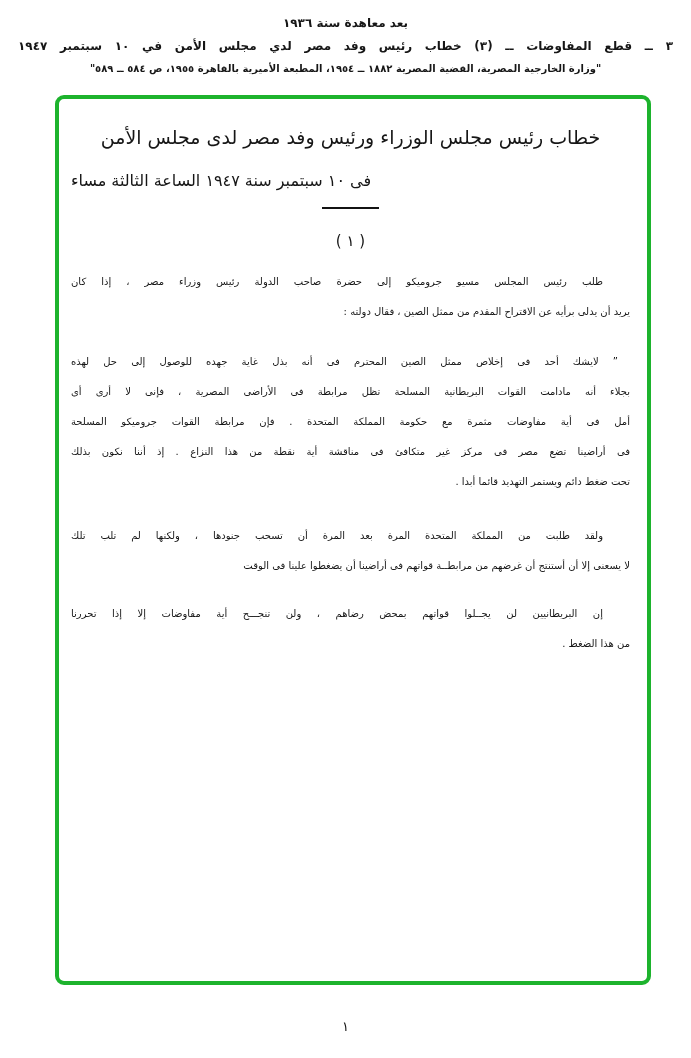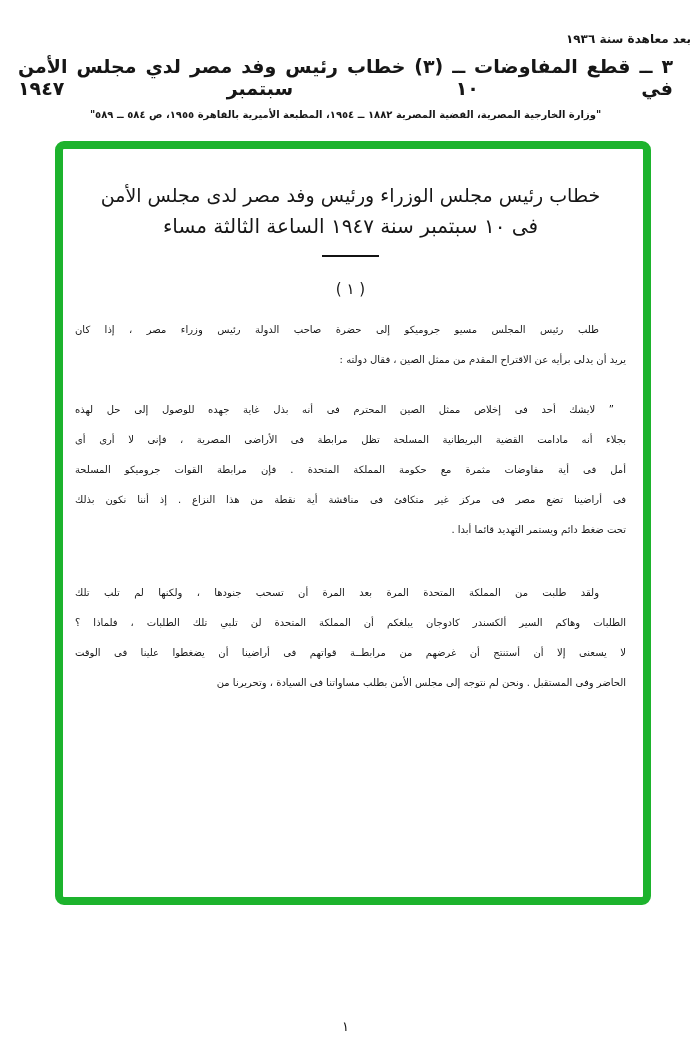--- a/index.html
+++ b/index.html
@@ -5,40 +5,40 @@
   * { margin:0; padding:0; box-sizing:border-box; }
   html,body { width:691px; height:1058px; }
   body {
     background:#ffffff;
     color:#161616;
     font-family:"DejaVu Sans", sans-serif;
     position:relative;
     overflow:hidden;
   }
   .hdr { direction:rtl; font-weight:bold; }
-  .h-line1 { margin-top:32px; text-align:right; font-size:12px; }
-  .h-line2 { margin-top:9px; padding:0 18px; font-size:19px; text-align:justify; text-align-last:justify; }
+  .h-line1 { margin-top:16px; text-align:center; font-size:12px; }
+  .h-line2 { margin-top:9px; padding:0 18px; font-size:12px; text-align:justify; text-align-last:justify; }
   .h-line3 { margin-top:10px; text-align:center; font-size:10px; }
   .frame {
-    width:596px; height:764px;
+    width:596px; height:890px;
     margin:21px 40px 0 55px;
-    border:8px solid #7f1d1d;
+    border:4px solid #7f1d1d;
     border-radius:9px;
     direction:rtl;
-    padding:8px 17px 0 12px;
+    padding:0 17px 0 12px;
     overflow:hidden;
   }
   .doc-title { margin-top:27px; text-align:center; font-size:19px; }
-  .doc-subtitle { margin-top:8px; text-align:center; font-size:20px; }
+  .doc-subtitle { margin-top:23px; text-align:left; font-size:16px; }
   .rule { width:57px; height:2px; background:#131313; margin:17px auto 0; }
   .section-num { margin-top:23px; text-align:center; font-size:15px; }
   .para { font-size:10px; line-height:30px; }
   .p1 { margin-top:17px; }
   .p2 { margin-top:20px; }
-  .p3 { margin-top:33px; }
+  .p3 { margin-top:24px; }
   .p4 { margin-top:18px; }
   .para .tline { text-align:justify; text-align-last:justify; }
   .para .tline:last-child { text-align-last:right; }
   .p1 .tline:first-child, .p3 .tline:first-child, .p4 .tline:first-child { padding-right:27px; }
   .p2 .tline:first-child { padding-right:12px;margin-top:13px; }
   .page-num {
     position:absolute; left:0; right:0; bottom:24px;
     text-align:center; font-size:13px;
   }
 </style>
@@ -55,26 +55,28 @@
   <div class="doc-title">خطاب رئيس مجلس الوزراء ورئيس وفد مصر لدى مجلس الأمن</div>
   <div class="doc-subtitle">فى ١٠ سبتمبر سنة ١٩٤٧ الساعة الثالثة مساء</div>
   <div class="rule"></div>
   <div class="section-num">( ١ )</div>
   <div class="para p1">
       <div class="tline">طلب رئيس المجلس مسيو جروميكو إلى حضرة صاحب الدولة رئيس وزراء مصر ، إذا كان</div>
       <div class="tline">يريد أن يدلى برأيه عن الاقتراح المقدم من ممثل الصين ، فقال دولته :</div>
     </div>
   <div class="para p2">
       <div class="tline">” لايشك أحد فى إخلاص ممثل الصين المحترم فى أنه بذل غاية جهده للوصول إلى حل لهذه</div>
-      <div class="tline">بجلاء أنه مادامت القضية البريطانية المسلحة تظل مرابطة فى الأراضى المصرية ، فإنى لا أرى أى</div>
+      <div class="tline">بجلاء أنه مادامت القوات البريطانية المسلحة تظل مرابطة فى الأراضى المصرية ، فإنى لا أرى أى</div>
       <div class="tline">أمل فى أية مفاوضات مثمرة مع حكومة المملكة المتحدة . فإن مرابطة القوات جروميكو المسلحة</div>
       <div class="tline">فى أراضينا تضع مصر فى مركز غير متكافئ فى مناقشة أية نقطة من هذا النزاع . إذ أننا نكون بذلك</div>
       <div class="tline">تحت ضغط دائم ويستمر التهديد قائما أبدا .</div>
     </div>
   <div class="para p3">
       <div class="tline">ولقد طلبت من المملكة المتحدة المرة بعد المرة أن تسحب جنودها ، ولكنها لم تلب تلك</div>
-      <div class="tline">الطلبات وهاكم السير ألكسندر كادوجان يبلغكم أن المملكة المتحدة لن تلبي تلك الطلبات ، فلماذا ؟</div>
       <div class="tline">لا يسعنى إلا أن أستنتج أن غرضهم من مرابطــة قواتهم فى أراضينا أن يضغطوا علينا فى الوقت</div>
-      <div class="tline">الحاضر وفى المستقبل . ونحن لم نتوجه إلى مجلس الأمن بطلب مساواتنا فى السيادة ، وتحريرنا من</div>
+    </div>
+  <div class="para p4">
+      <div class="tline">إن البريطانيين لن يجــلوا قواتهم بمحض رضاهم ، ولن تنجـــح أية مفاوضات إلا إذا تحررنا</div>
+      <div class="tline">من هذا الضغط .</div>
     </div>
 </section>
 
 <footer class="page-num">١</footer>
 
 </body></html>

